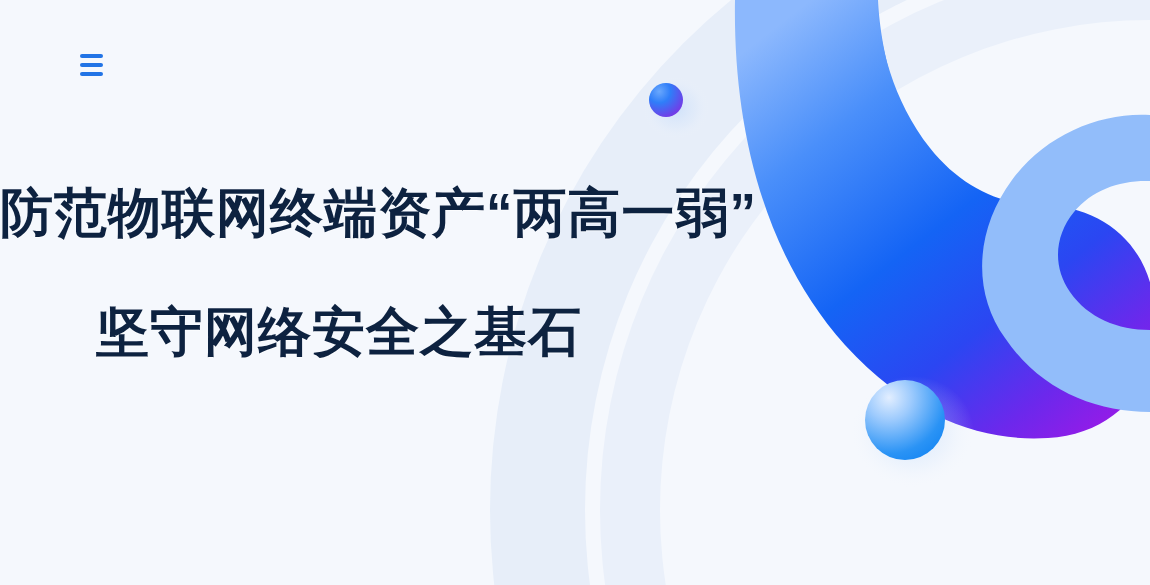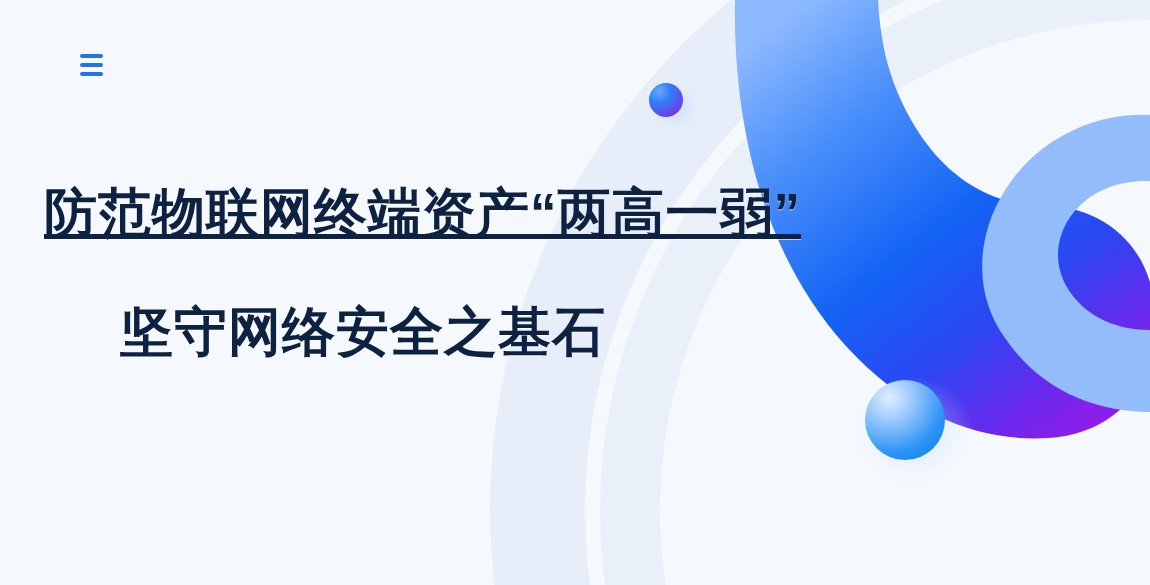--- a/index.html
+++ b/index.html
@@ -73,26 +73,24 @@
   .title-line {
     color: #0d2240;
     font-weight: 700;
     font-size: 53px;
     line-height: 1.0;
     letter-spacing: 1px;
     white-space: nowrap;
     text-shadow: 0 1px 1px rgba(255,255,255,0.65);
   }
   .title-line-1 {
-    margin-left: 44px;
     margin-bottom: 66px;
-    text-decoration: underline;
   }
   .title-line-2 {
-    margin-left: 120px;
+    margin-left: 96px;
   }
 </style>
 </head>
 <body>
 
 <div id="slide">
 
   <div id="decor">
     <svg viewBox="0 0 1150 585" xmlns="http://www.w3.org/2000/svg" aria-hidden="true">
       <defs>

